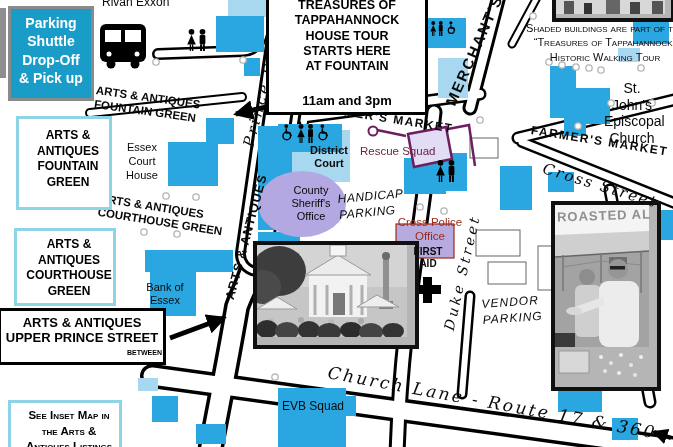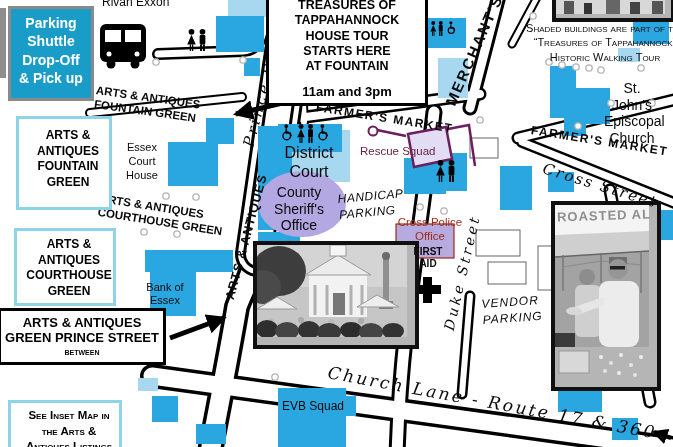--- a/index.html
+++ b/index.html
@@ -294,41 +294,41 @@
 Shuttle
 Drop-Off
 &amp; Pick up</div>
 
   <div class="box blackbox ctr" style="left:266px;top:-8px;width:162px;padding:3px 2px 4px;">
     <div class="bold" style="font-size:12.5px;line-height:1.22;white-space:pre-line;">TREASURES OF
 TAPPAHANNOCK
 HOUSE TOUR
 STARTS HERE
 AT FOUNTAIN</div>
-    <div class="bold" style="font-size:13px;margin-top:10px;">11am and 3pm</div>
+    <div class="bold" style="font-size:13px;margin-top:19px;">11am and 3pm</div>
   </div>
 
   <div class="lbl sc ctr" style="left:516px;top:21px;width:178px;font-size:11px;line-height:1.3;">Shaded buildings are part of the
 “Treasures of Tappahannock”
 Historic Walking Tour</div>
 
   <div class="box bluebox ctr bold" style="left:16px;top:116px;width:96px;height:94px;font-size:12px;line-height:1.3;padding-top:9px;white-space:pre-line;">ARTS &amp;
 ANTIQUES
 FOUNTAIN
 GREEN</div>
 
   <div class="box bluebox ctr bold" style="left:14px;top:228px;width:102px;height:78px;font-size:12px;line-height:1.3;padding-top:6px;white-space:pre-line;">ARTS &amp;
 ANTIQUES
 COURTHOUSE
 GREEN</div>
 
   <div class="box blackbox ctr" style="left:-2px;top:308px;width:168px;padding:4px 1px 5px;">
     <div class="bold" style="font-size:13px;">ARTS &amp;  ANTIQUES</div>
-    <div class="bold" style="font-size:13px;">GREEN PRINCE STREET</div>
-    <div class="bold sc" style="font-size:9.5px;margin-top:1px;">between</div>
+    <div class="bold" style="font-size:13px;">UPPER PRINCE STREET</div>
+    <div class="bold sc" style="font-size:9.5px;margin-top:1px;text-align:right;">between</div>
   </div>
 
   <div class="box bluebox ctr bold sc" style="left:8px;top:400px;width:114px;height:55px;font-size:11.5px;line-height:1.35;padding-top:5px;white-space:pre-line;">See Inset Map in
 the Arts &amp;
 Antiques Listings</div>
 
   <div class="lbl" style="left:102px;top:-5px;font-size:12px;">Rivah Exxon</div>
 
   <div class="lbl bold" style="left:97px;top:84px;width:150px;font-size:11.5px;transform:rotate(8deg);transform-origin:0 0;">ARTS &amp;  ANTIQUES
 FOUNTAIN GREEN</div>
@@ -348,26 +348,26 @@
   <div class="lbl script" style="left:249px;top:138px;font-size:15px;letter-spacing:3px;transform:rotate(-75deg);transform-origin:0 50%;white-space:nowrap;">Prince Street</div>
 
   <div class="lbl bold" style="left:230px;top:292px;font-size:12.5px;letter-spacing:1px;transform:rotate(-75deg);transform-origin:0 50%;white-space:nowrap;">ARTS &amp; ANTIQUES</div>
 
   <div class="lbl bold" style="left:276px;top:10px;font-size:12.5px;transform:rotate(-72deg);transform-origin:0 50%;white-space:nowrap;">AR</div>
 
   <div class="lbl bold" style="left:316px;top:100px;font-size:12px;letter-spacing:1.5px;transform:rotate(9deg);transform-origin:0 50%;white-space:nowrap;">FARMER'S MARKET</div>
 
   <div class="lbl bold" style="left:531px;top:123px;font-size:12px;letter-spacing:1.5px;transform:rotate(9deg);transform-origin:0 50%;white-space:nowrap;">FARMER'S MARKET</div>
 
-  <div class="lbl ctr" style="left:280px;top:144px;width:58px;font-size:16px;">District
+  <div class="lbl ctr" style="left:300px;top:144px;width:58px;font-size:11px;font-weight:bold;">District
 Court</div>
 
   <div class="lbl" style="left:360px;top:145px;width:103px;font-size:11.5px;color:#6B2346;">Rescue Squad</div>
 
-  <div class="lbl ctr" style="left:270px;top:184px;width:58px;font-size:14px;">County
+  <div class="lbl ctr" style="left:282px;top:184px;width:58px;font-size:11px;">County
 Sheriff's
 Office</div>
 
   <div class="lbl it" style="left:337px;top:191px;width:80px;font-size:12px;letter-spacing:0.5px;transform:rotate(-5deg);transform-origin:0 0;line-height:1.35;">HANDICAP
 PARKING</div>
 
   <div class="lbl ctr" style="left:390px;top:216px;width:80px;font-size:11.5px;color:#9C2B1A;">Cross Police
 Office</div>
 
   <div class="lbl ctr bold" style="left:402px;top:246px;width:52px;font-size:10px;">FIRST

